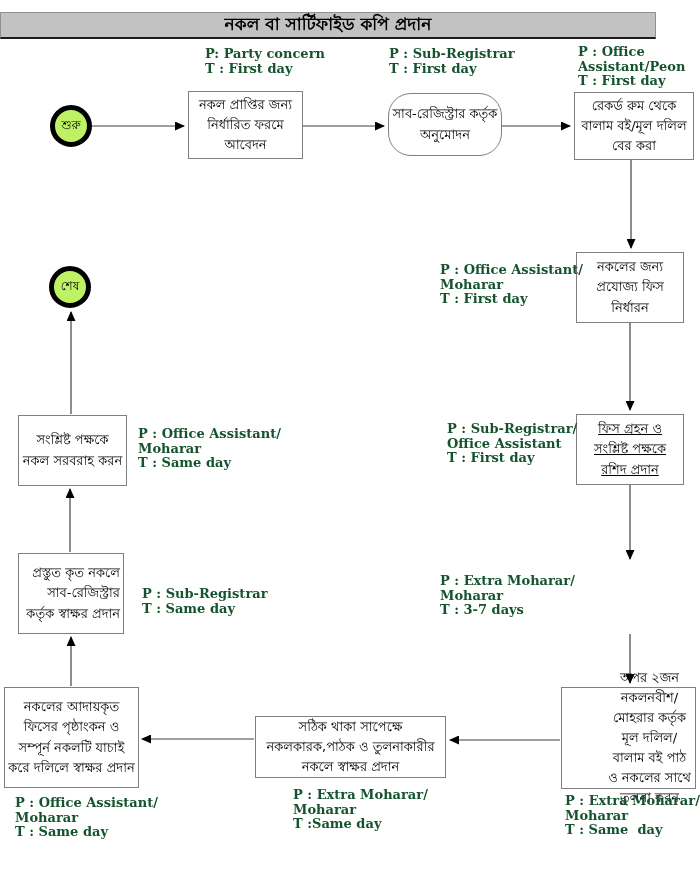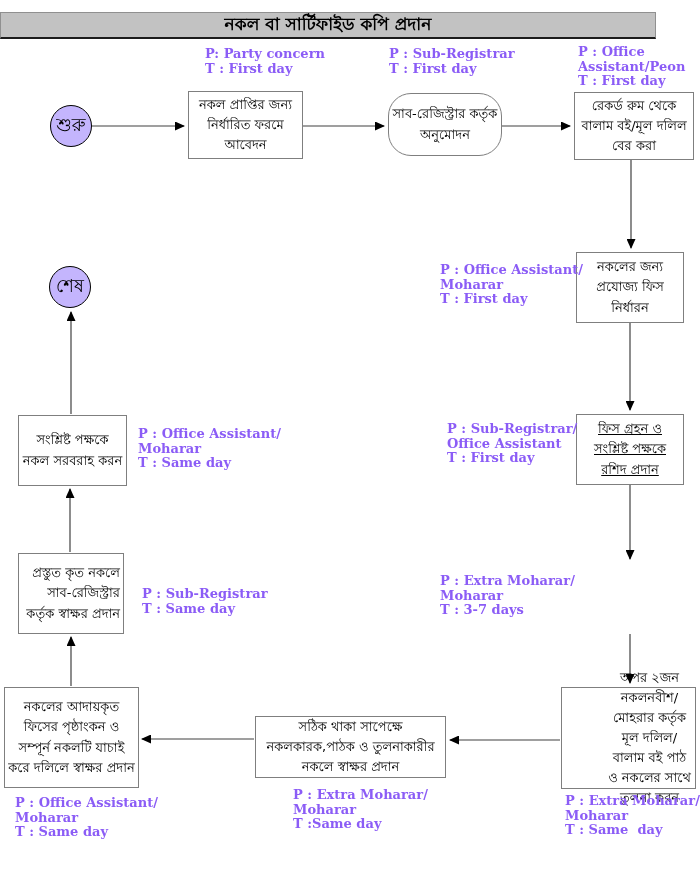--- a/index.html
+++ b/index.html
@@ -8,32 +8,32 @@
     font-family:"DejaVu Sans",sans-serif;color:#000;overflow:hidden;
   }
   .title-bar{
     position:absolute;left:0;top:12px;width:656px;height:27px;
     background:#c2c2c2;border:1px solid #909090;border-bottom:2px solid #1b1b1b;
     display:flex;align-items:center;justify-content:center;
     font-size:17px;font-weight:bold;box-sizing:border-box;
   }
   .connectors{position:absolute;left:0;top:0;width:700px;height:870px;}
   .terminal{
-    position:absolute;width:42px;height:42px;border:1px solid #000000;border-radius:50%;
-    background:#c4b5fd;display:flex;align-items:center;justify-content:center;
-    font-size:18px;box-sizing:border-box;
+    position:absolute;width:42px;height:42px;border:5px solid #000000;border-radius:50%;
+    background:#bef264;display:flex;align-items:center;justify-content:center;
+    font-size:12px;box-sizing:border-box;
   }
   .box{
     position:absolute;background:#fff;border:1px solid #7f7f7f;box-sizing:border-box;
     display:flex;align-items:center;justify-content:center;text-align:center;
     font-size:13px;line-height:1.55;padding:2px 3px;
   }
   .ann{
     position:absolute;font-family:"DejaVu Serif",serif;font-weight:bold;
-    font-size:13px;line-height:14.5px;color:#8b5cf6;
+    font-size:13px;line-height:14.5px;color:#14532d;
   }
   .ann div{white-space:pre;}
 </style>
 </head>
 <body>
 
 <div class="canvas">
 
   <svg class="connectors" viewBox="0 0 700 870" xmlns="http://www.w3.org/2000/svg">
     <defs>

